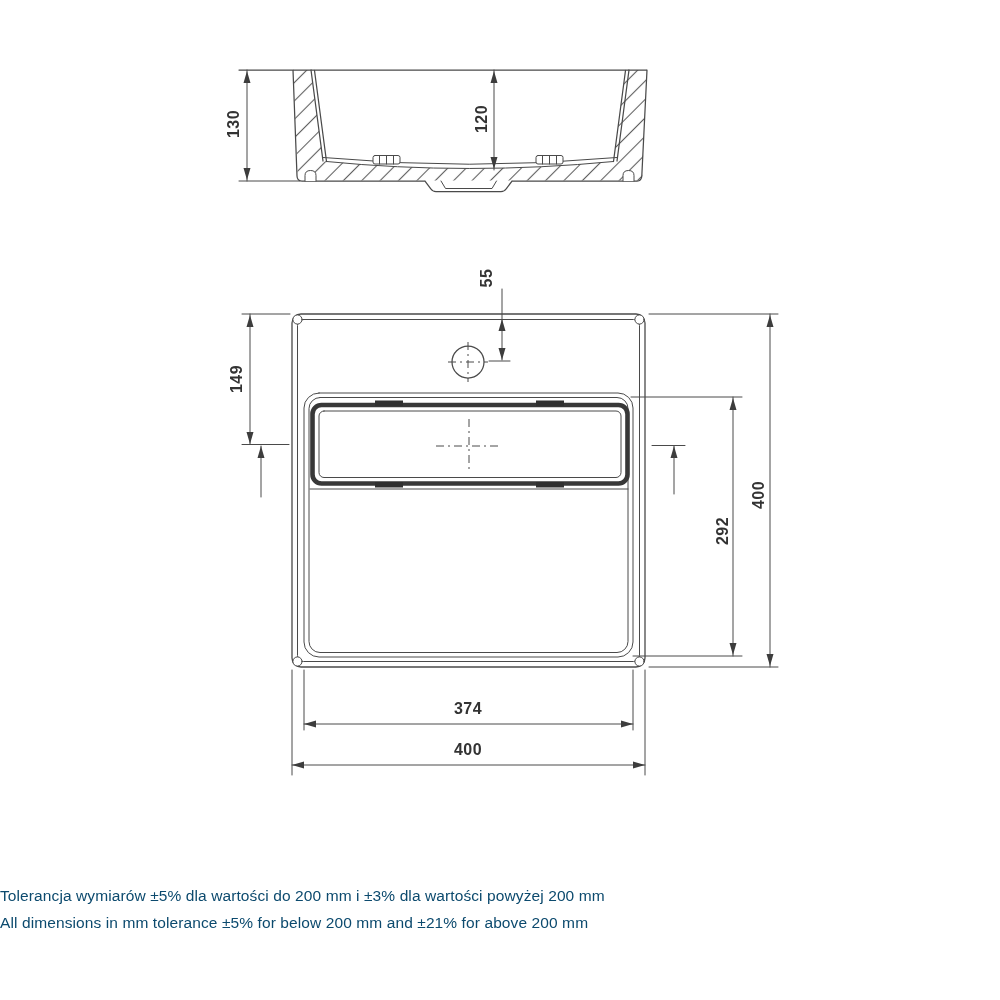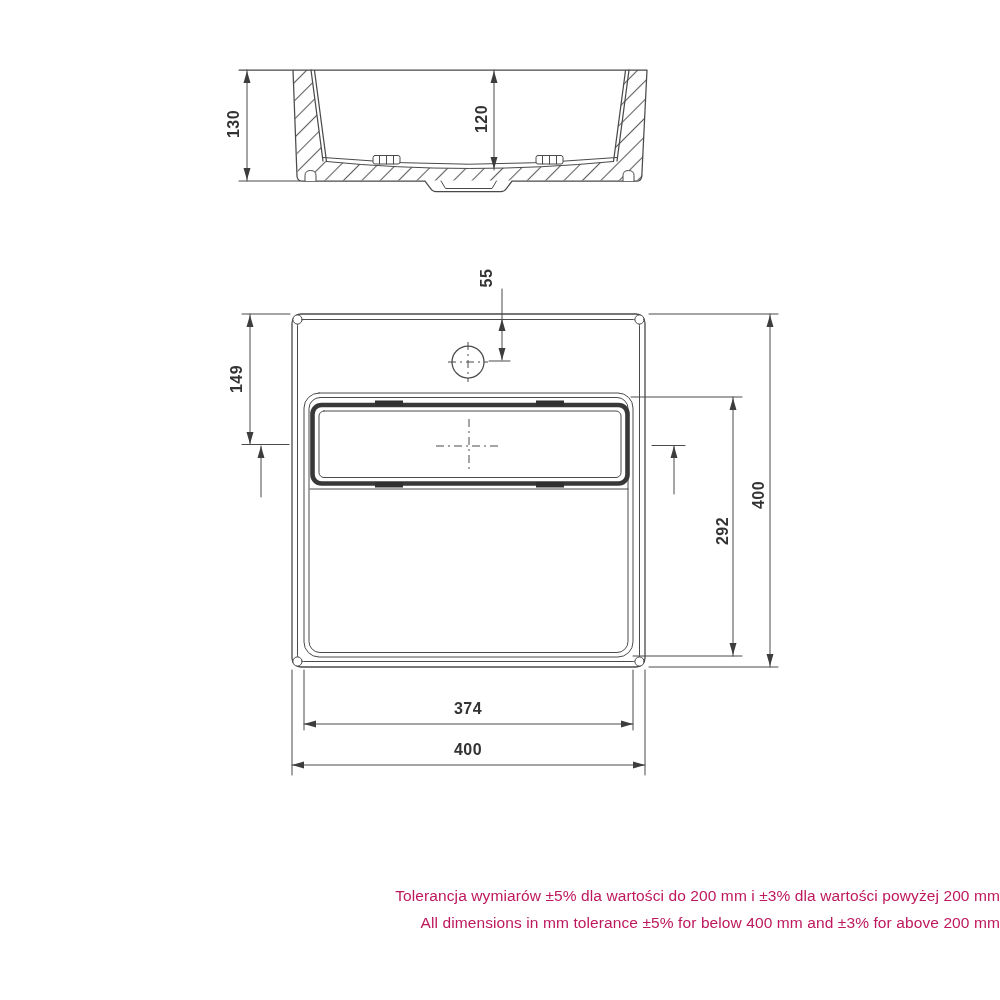--- a/index.html
+++ b/index.html
@@ -10,22 +10,22 @@
   .lnt  {stroke:#4a4a4a;stroke-width:1;fill:none;stroke-linecap:round;}
   .dbl  {stroke:#4a4a4a;stroke-width:1.3;fill:none;}
   .thick{stroke:#383838;stroke-width:4.6;fill:none;}
   .dim  {stroke:#4a4a4a;stroke-width:1;fill:none;stroke-linecap:round;}
   .arr  {fill:#3d3d3d;stroke:none;}
   .cl   {stroke:#4a4a4a;stroke-width:1;fill:none;stroke-dasharray:8 4 2 4;}
   .wh   {fill:#ffffff;}
   .dash {fill:#303030;stroke:none;}
   .dimtxt{font-family:"Liberation Sans",sans-serif;font-size:16px;font-weight:700;
           fill:#333333;text-anchor:middle;letter-spacing:.5px;}
-  .footer{position:absolute;left:0;right:0;top:882px;text-align:right;
-          color:#be185d;font-size:15.5px;line-height:1.75;letter-spacing:.1px;}
+  .footer{position:absolute;left:0;right:0;top:882px;text-align:left;
+          color:#0c4a6e;font-size:15.5px;line-height:1.75;letter-spacing:.1px;}
 </style>
 </head>
 <body>
 
 <div class="stage">
 
 <svg width="1000" height="1000" viewBox="0 0 1000 1000">
   <defs>
     <pattern id="hatch" patternUnits="userSpaceOnUse" width="13" height="13" patternTransform="rotate(-45 0 0)">
       <path d="M0,6.5 H13" stroke="#5f5f5f" stroke-width="1.1"></path>
@@ -139,16 +139,16 @@
     <g>
       <path class="dim" d="M292,670 V775 M645,670 V775 M292,765 H645"></path>
       <path class="arr" d="M292,765 l12,-3.5 v7 z M645,765 l-12,-3.5 v7 z"></path>
       <text class="dimtxt" x="468" y="755">400</text>
     </g>
   </g>
 </svg>
 
 <div class="footer">
   <div>Tolerancja wymiarów ±5% dla wartości do 200 mm i ±3% dla wartości powyżej 200 mm</div>
-  <div>All dimensions in mm tolerance ±5% for below 400 mm and ±3% for above 200 mm</div>
+  <div>All dimensions in mm tolerance ±5% for below 200 mm and ±21% for above 200 mm</div>
 </div>
 
 </div>
 
 </body></html>

